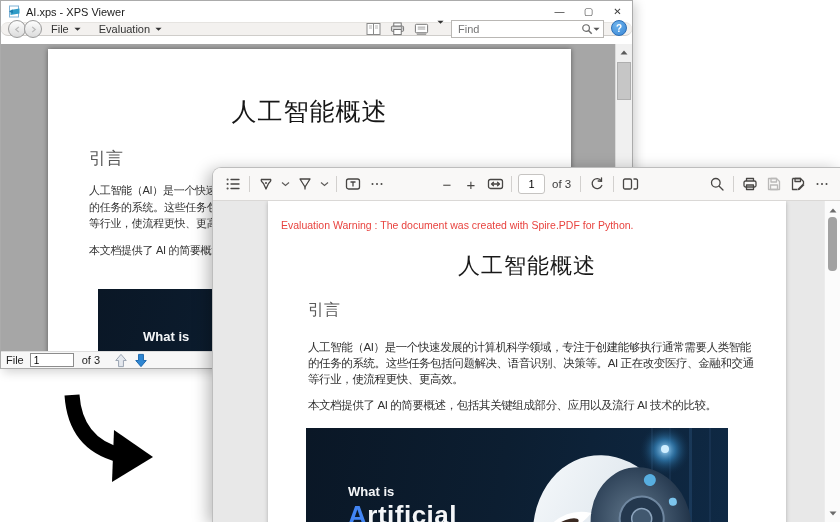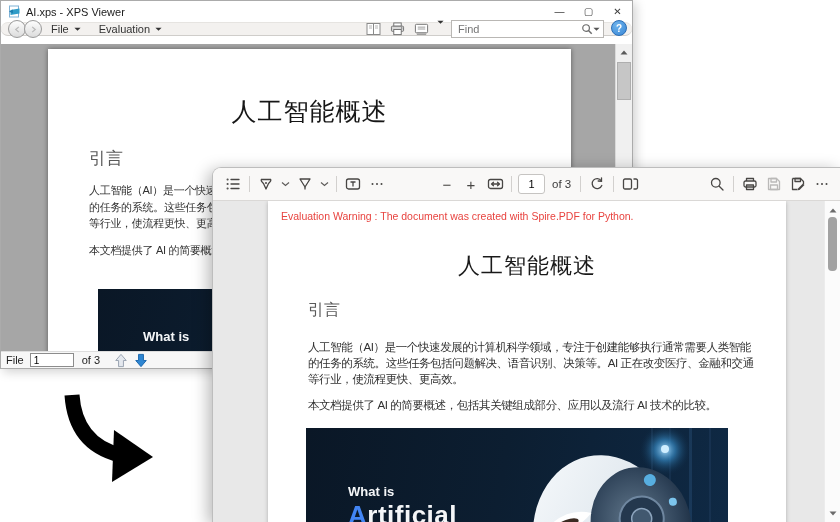--- a/index.html
+++ b/index.html
@@ -66,21 +66,21 @@
   .pdf-btn.disabled { opacity:.35; }
   .tb-divider { width:1px; height:16px; background:#d2d0ce; margin:0 4px; }
   .pdf-center { display:flex; align-items:center; margin-left:46px; }
   .pdf-right { display:flex; align-items:center; margin-left:auto; }
   .pdf-page-input { width:27px; height:20px; border:1px solid #c6c4c2; border-radius:3px; background:#fff; text-align:center;
                     font-size:11px; font-family:inherit; outline:none; margin:0 2px; }
   .pdf-of { font-size:11.5px; color:#3b3b3b; margin:0 5px; }
 
   .pdf-content { position:absolute; left:0; right:0; top:33px; bottom:0; background:#e8e8e8; overflow:hidden; }
   .pdf-page { position:absolute; left:55px; top:0; width:518px; height:420px; background:#fff; box-shadow:0 1px 4px rgba(0,0,0,.25); overflow:hidden; }
-  .pdf-warning { position:absolute; left:13px; top:9px; font-size:10.5px; color:var(--warning-red); white-space:nowrap; }
+  .pdf-warning { position:absolute; left:13px; top:18px; font-size:10.5px; color:var(--warning-red); white-space:nowrap; }
   .pdf-doc-title { position:absolute; left:0; right:0; top:50px; text-align:center; font-size:22px; color:#191919; letter-spacing:1px; }
   .pdf-heading { position:absolute; left:40px; top:99px; font-size:16px; color:#5a5a5a; }
   .pdf-para1 { position:absolute; left:40px; top:138px; font-size:11.5px; letter-spacing:-0.4px; line-height:16px; color:#313131; }
   .pdf-para2 { position:absolute; left:40px; top:197px; font-size:11.5px; letter-spacing:-0.4px; color:#313131; white-space:nowrap; }
   .pdf-img { position:absolute; left:38px; top:227px; width:422px; height:185px; overflow:hidden;
              background:linear-gradient(100deg,#0a1726 0%,#0c1e31 45%,#0f2a46 100%); }
   .pdf-whatis { position:absolute; left:42px; top:56px; color:#f4f6f8; font-size:13px; font-weight:600; }
   .pdf-artificial { position:absolute; left:42px; top:72px; color:#f4f6f8; font-size:26px; font-weight:700; letter-spacing:0.5px; }
   .robot { position:absolute; right:0; top:0; }
 

